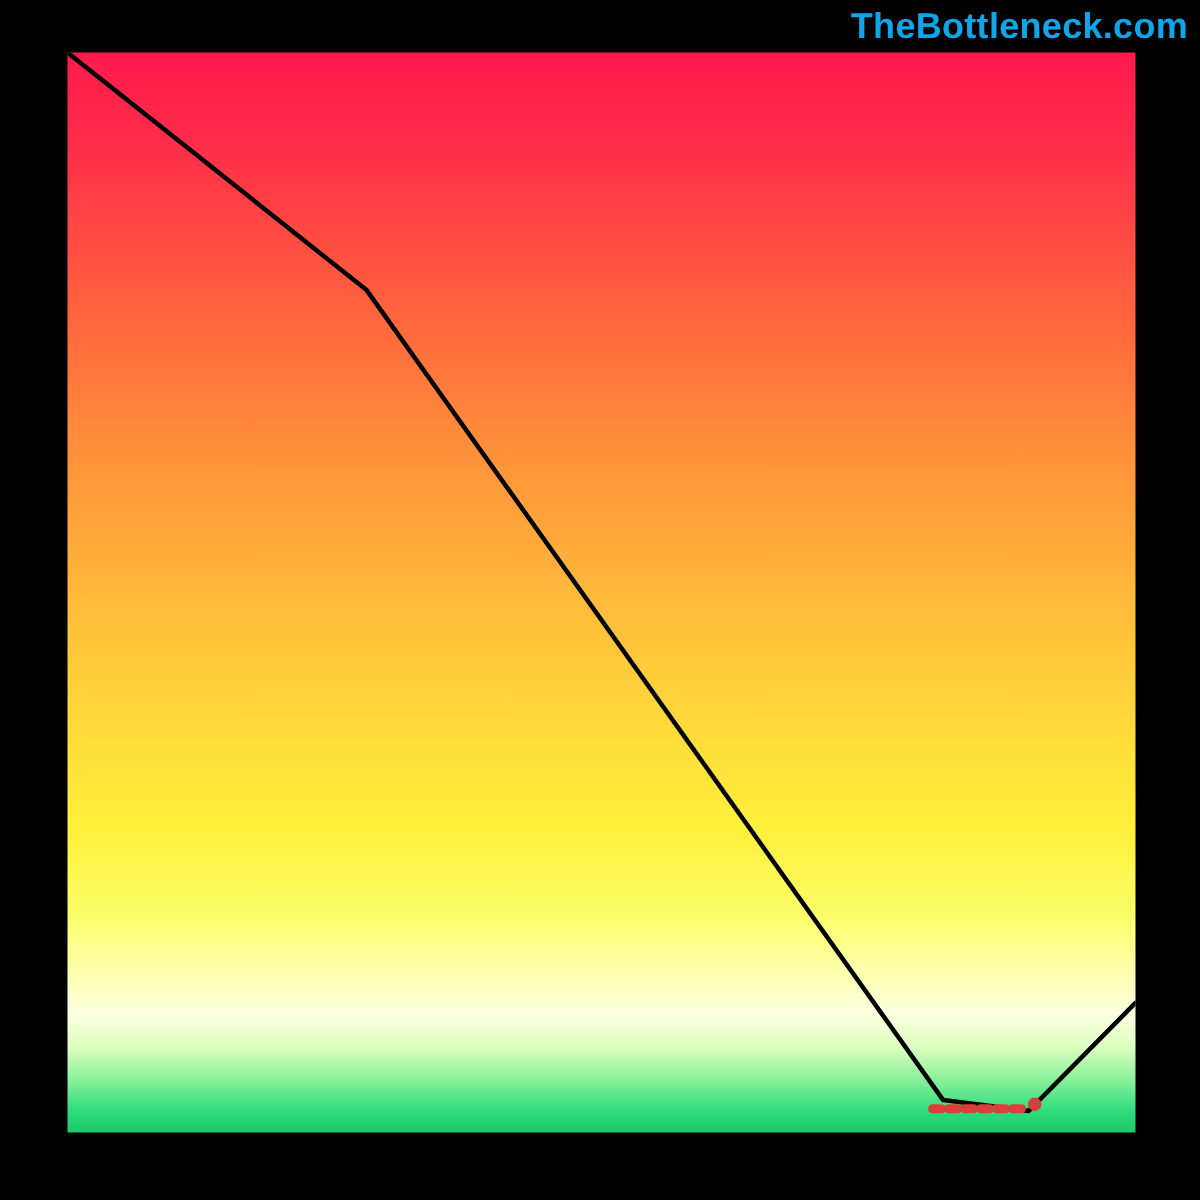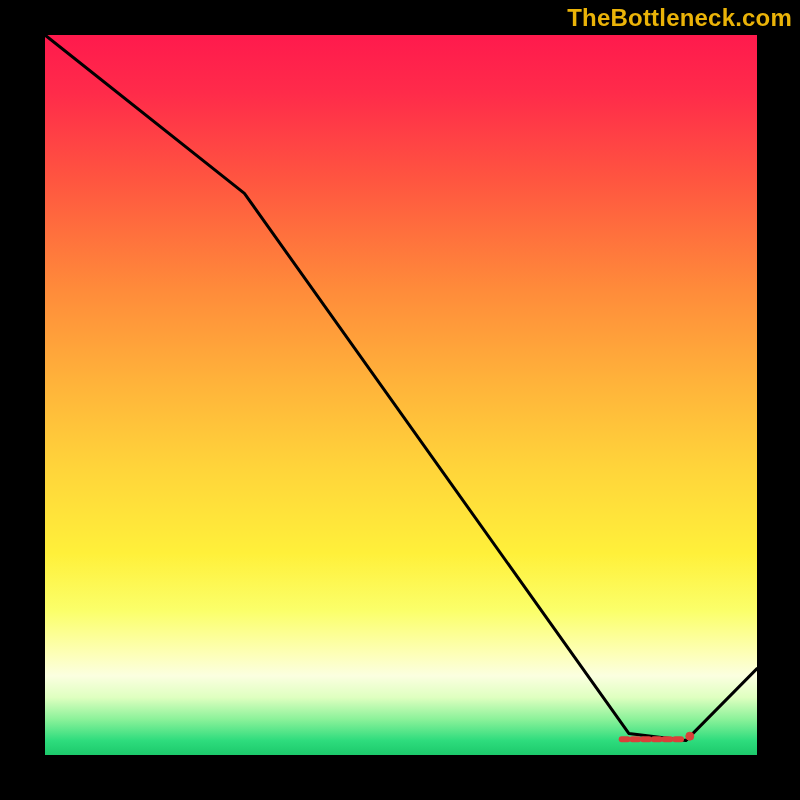--- a/index.html
+++ b/index.html
@@ -13,21 +13,21 @@
   .container {
     position: relative;
     width: 800px;
     height: 800px;
     background: #000;
   }
   .attribution {
     position: absolute;
     top: 4px;
     right: 8px;
-    color: #eab308;
+    color: #0ea5e9;
     font-size: 24px;
     font-weight: 600;
     letter-spacing: 0.2px;
   }
   .plot-area {
     position: absolute;
     left: 45px;
     top: 35px;
     width: 712px;
     height: 720px;

